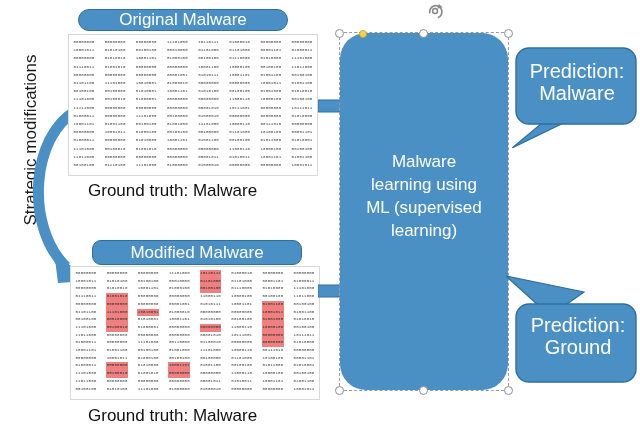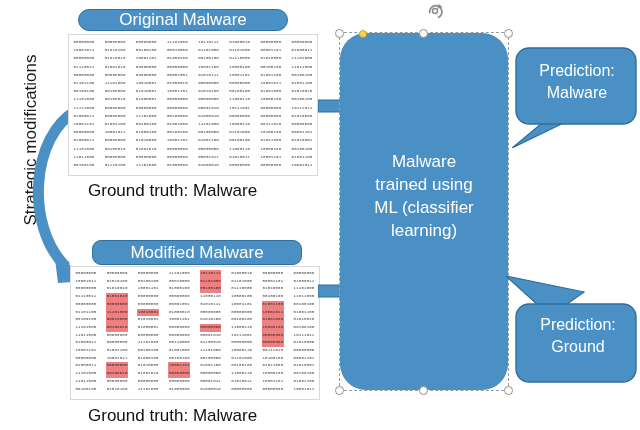--- a/index.html
+++ b/index.html
@@ -126,21 +126,21 @@
   }
   #rot-handle{position:absolute;left:426px;top:2px;width:19px;height:19px;}
 
   
   .callout{position:absolute;}
   #callout-malware{left:512px;top:44px;width:128px;height:104px;}
   #callout-benign{left:506px;top:276px;width:134px;height:112px;}
   .callout-text{
     position:absolute;
     color:#ffffff;
-    font-size:16px;
+    font-size:20px;
     line-height:22px;
     text-align:center;
     white-space:nowrap;
   }
   #callout-malware-text{left:514px;top:60px;width:126px;}
   #callout-benign-text{left:516px;top:314px;width:124px;}
 </style>
 </head>
 <body>
 
@@ -494,22 +494,22 @@
   <svg class="blockarrow" id="arrow-top" viewBox="0 0 42 30">
     <polygon points="0,9 24,9 24,1 42,15 24,29 24,21 0,21" fill="#4a90c4" stroke="#2e6f9e" stroke-width="1"></polygon>
   </svg>
   <svg class="blockarrow" id="arrow-bottom" viewBox="0 0 42 30">
     <polygon points="0,9 24,9 24,1 42,15 24,29 24,21 0,21" fill="#4a90c4" stroke="#2e6f9e" stroke-width="1"></polygon>
   </svg>
 
   <div id="classifier"></div>
   <div id="classifier-text">
       <div>Malware</div>
-      <div>trained using</div>
-      <div>ML (classifier</div>
+      <div>learning using</div>
+      <div>ML (supervised</div>
       <div>learning)</div>
     </div>
 
   <div class="selbox"></div>
   <div class="handle" style="left:335px;top:29px;"></div>
   <div class="handle" style="left:419px;top:29px;"></div>
   <div class="handle" style="left:504px;top:29px;"></div>
   <div class="handle" style="left:335px;top:386px;"></div>
   <div class="handle" style="left:419px;top:386px;"></div>
   <div class="handle" style="left:504px;top:386px;"></div>

